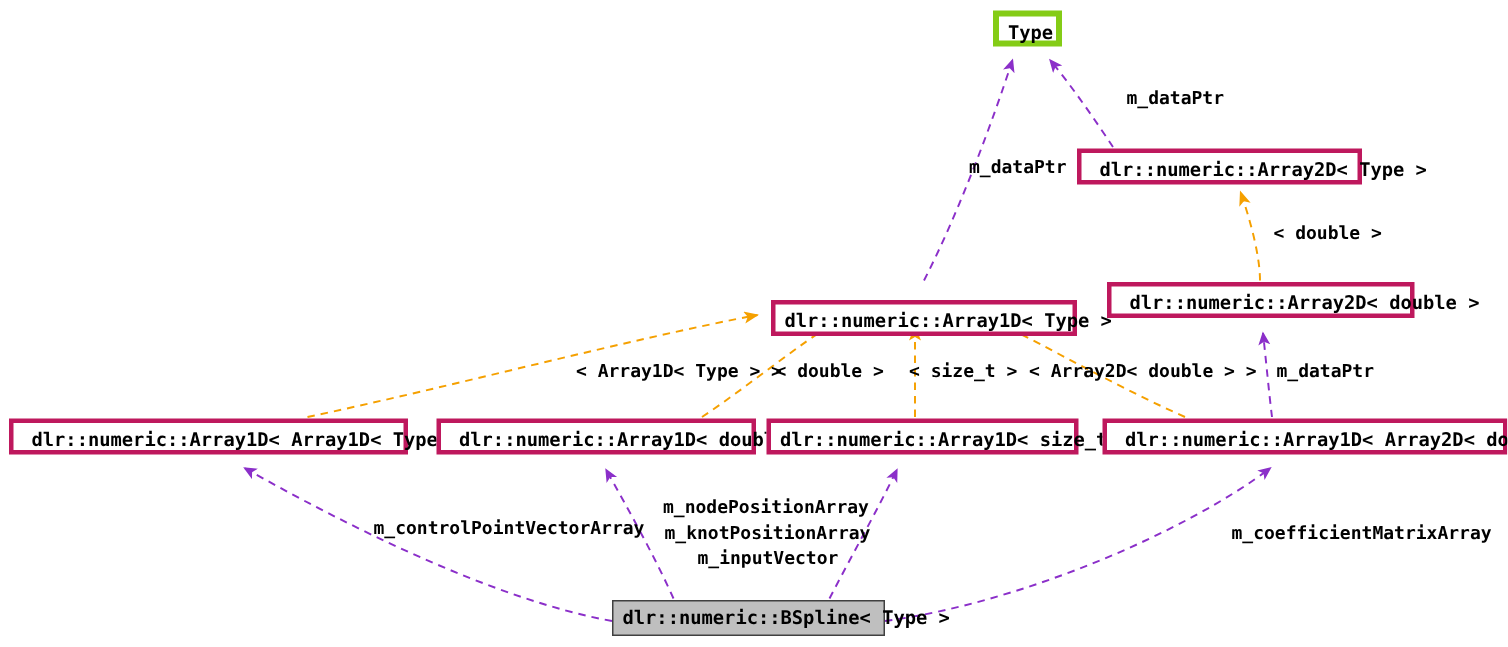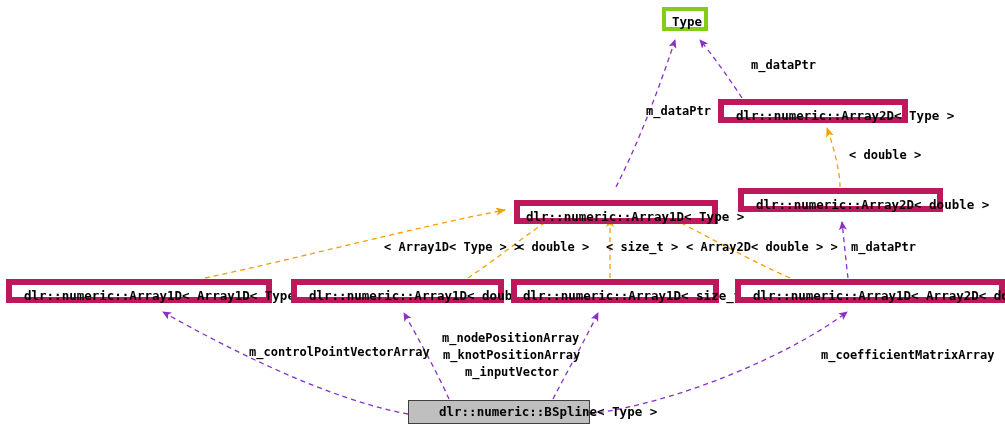--- a/index.html
+++ b/index.html
@@ -20,21 +20,21 @@
     left: 0;
     top: 0;
     width: 1005px;
     height: 431px;
     pointer-events: none;
   }
   .node {
     position: absolute;
     box-sizing: border-box;
     background: #ffffff;
-    border: 6px solid #be185d;
+    border: 3px solid #be185d;
     height: 24px;
     line-height: 22px;
     white-space: nowrap;
     font-size: 12.5px;
     font-weight: bold;
     color: #000000;
     text-align: center;
     overflow: visible;
   }
   .node .label {
@@ -135,21 +135,21 @@
   </div>
 
   <div class="node" style="left:511px; top:279px; width:208px;">
     <span class="label">dlr::numeric::Array1D&lt; size_t &gt;</span>
   </div>
 
   <div class="node overflow" style="left:735px; top:279px; width:270px;">
     <span class="label">dlr::numeric::Array1D&lt; Array2D&lt; double &gt; &gt;</span>
   </div>
 
-  <div class="node root" style="left:408px; top:400px; width:182px;padding-left:24px;">
+  <div class="node root" style="left:408px; top:400px; width:182px;">
     <span class="label">dlr::numeric::BSpline&lt; Type &gt;</span>
   </div>
 
   <div class="elabel" style="left:751px; top:58px;">m_dataPtr</div>
 
   <div class="elabel" style="left:646px; top:104px;">m_dataPtr</div>
 
   <div class="elabel" style="left:849px; top:148px;">&lt; double &gt;</div>
 
   <div class="elabel" style="left:384px; top:240px;">&lt; Array1D&lt; Type &gt; &gt;</div>

